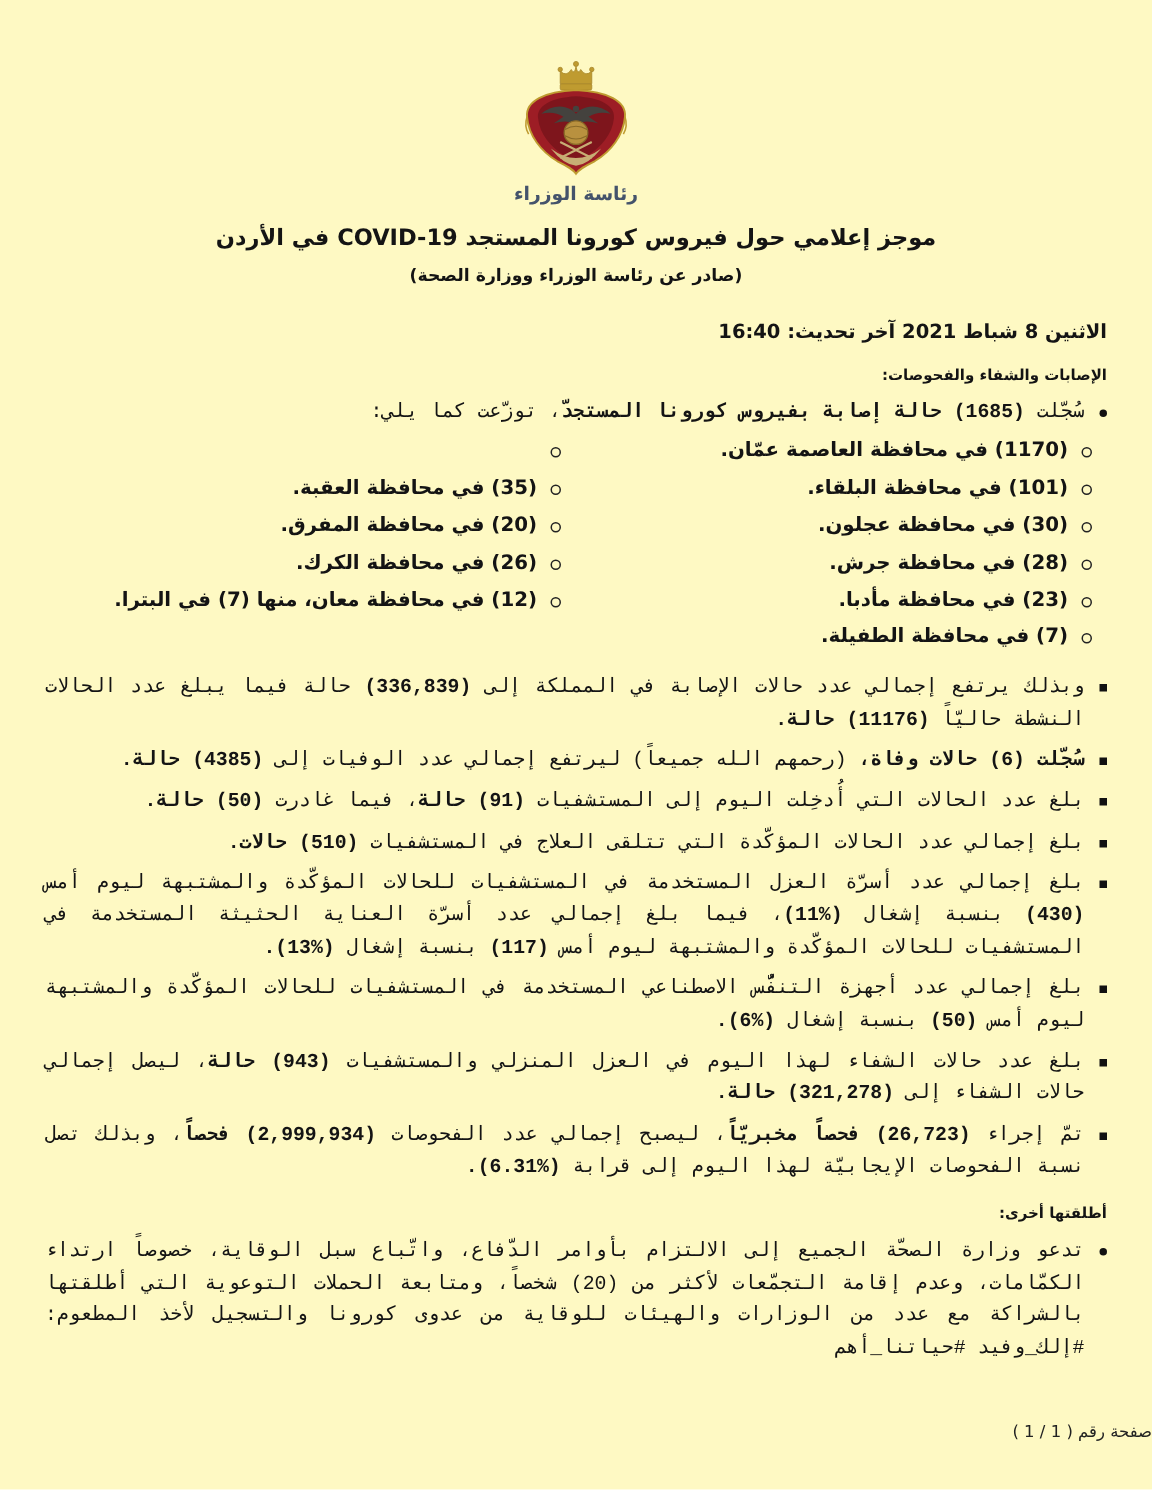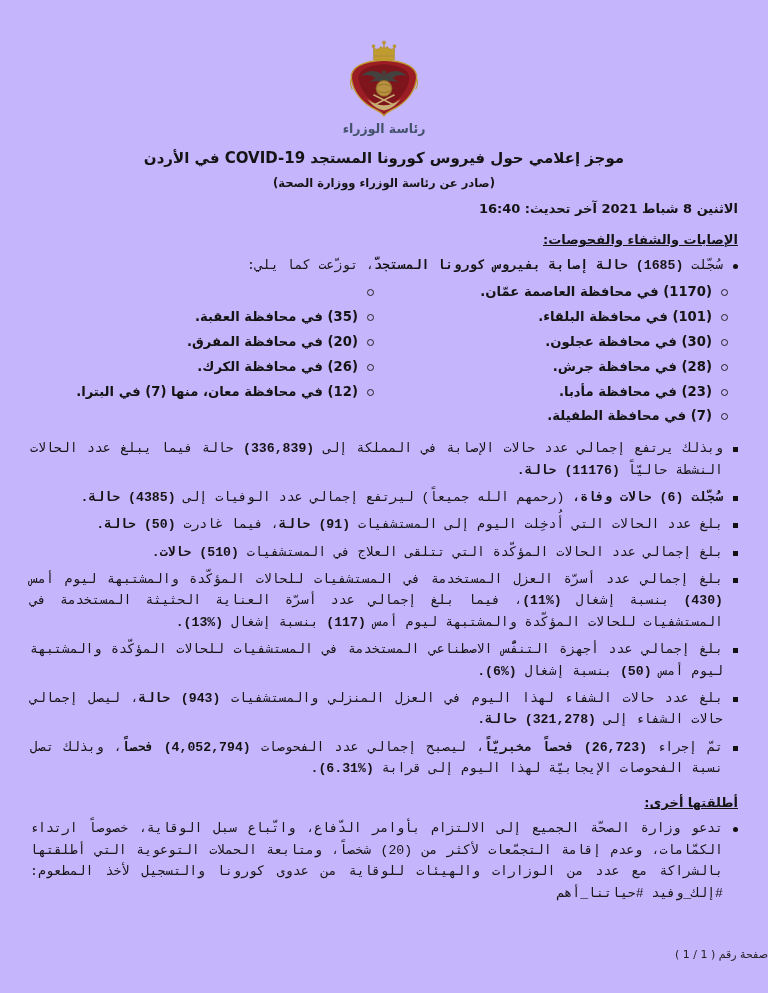--- a/index.html
+++ b/index.html
@@ -1,30 +1,30 @@
 <!DOCTYPE html>
 <html lang="ar" dir="rtl"><head>
 <meta charset="utf-8">
 <style>
   html,body{margin:0;padding:0;background:#ffffff;}
   .page{
     width:768px;height:993px;box-sizing:border-box;
     padding:40px 30px 0 30px;
-    background:#c4b5fd;color:#141414;
+    background:#fef9c3;color:#141414;
     direction:rtl;
     font-family:"DejaVu Sans",sans-serif;
     position:relative;overflow:hidden;
   }
   .header{text-align:center;}
   .emblem{display:block;margin:0 auto;}
   .calligraphy{font-size:12.5px;font-weight:bold;color:#44536b;margin-top:1px;letter-spacing:.5px;}
   .title{font-weight:bold;font-size:15px;margin-top:13px;}
   .subtitle{font-weight:bold;font-size:11.5px;margin-top:9px;}
-  .dateline{font-weight:bold;font-size:13px;margin-top:11px;}
-  .section-heading{font-weight:bold;font-size:13px;text-decoration:underline;margin:16px 0 8px 0;}
+  .dateline{font-weight:bold;font-size:13px;margin-top:24px;}
+  .section-heading{font-weight:bold;font-size:10px;margin:16px 0 8px 0;}
   ul.blist{list-style:none;margin:0;padding:0;font-family:Liberation Mono, monospace;}
   li.bullet{display:flex;gap:10px;margin:6px 0;font-size:13.2px;line-height:1.62;}
   .marker{flex:0 0 auto;}
   .dot{width:5px;height:5px;border-radius:50%;background:#111;margin-top:9px;}
   .sq{width:5px;height:5px;background:#111;margin-top:9px;}
   .circ{width:5px;height:5px;border:1.2px solid #222;border-radius:50%;background:transparent;margin-top:7px;}
   .txt{flex:1;text-align:justify;}
   .b{font-weight:bold;}
   .gov-grid{
     display:grid;grid-template-columns:1fr 1fr;column-gap:10px;row-gap:5px;
@@ -152,21 +152,21 @@
     <li class="bullet">
         <span class="marker sq"></span>
         <span class="txt"><span>بلغ إجمالي عدد أجهزة التنفُّس الاصطناعي المستخدمة في المستشفيات للحالات المؤكّدة والمشتبهة ليوم أمس </span><span class="b">(50)</span><span> بنسبة إشغال </span><span class="b">(%6).</span></span>
       </li>
     <li class="bullet">
         <span class="marker sq"></span>
         <span class="txt"><span>بلغ عدد حالات الشفاء لهذا اليوم في العزل المنزلي والمستشفيات </span><span class="b">(943) حالة</span><span>، ليصل إجمالي حالات الشفاء إلى </span><span class="b">(321,278) حالة.</span></span>
       </li>
     <li class="bullet">
         <span class="marker sq"></span>
-        <span class="txt"><span>تمّ إجراء </span><span class="b">(26,723) فحصاً مخبريّاً</span><span>، ليصبح إجمالي عدد الفحوصات </span><span class="b">(4,052,794) فحصاً</span><span>، وبذلك تصل نسبة الفحوصات الإيجابيّة لهذا اليوم إلى قرابة </span><span class="b">(%6.31).</span></span>
+        <span class="txt"><span>تمّ إجراء </span><span class="b">(26,723) فحصاً مخبريّاً</span><span>، ليصبح إجمالي عدد الفحوصات </span><span class="b">(2,999,934) فحصاً</span><span>، وبذلك تصل نسبة الفحوصات الإيجابيّة لهذا اليوم إلى قرابة </span><span class="b">(%6.31).</span></span>
       </li>
   </ul>
 
   <div class="section-heading">أطلقتها أخرى:</div>
 
   <ul class="blist">
     <li class="bullet">
       <span class="marker dot"></span>
       <span class="txt"><span>تدعو وزارة الصحّة الجميع إلى الالتزام بأوامر الدّفاع، واتّباع سبل الوقاية، خصوصاً ارتداء الكمّامات، وعدم إقامة التجمّعات لأكثر من (20) شخصاً، ومتابعة الحملات التوعوية التي أطلقتها بالشراكة مع عدد من الوزارات والهيئات للوقاية من عدوى كورونا والتسجيل لأخذ المطعوم: #إلك_وفيد #حياتنا_أهم</span></span>
     </li>

